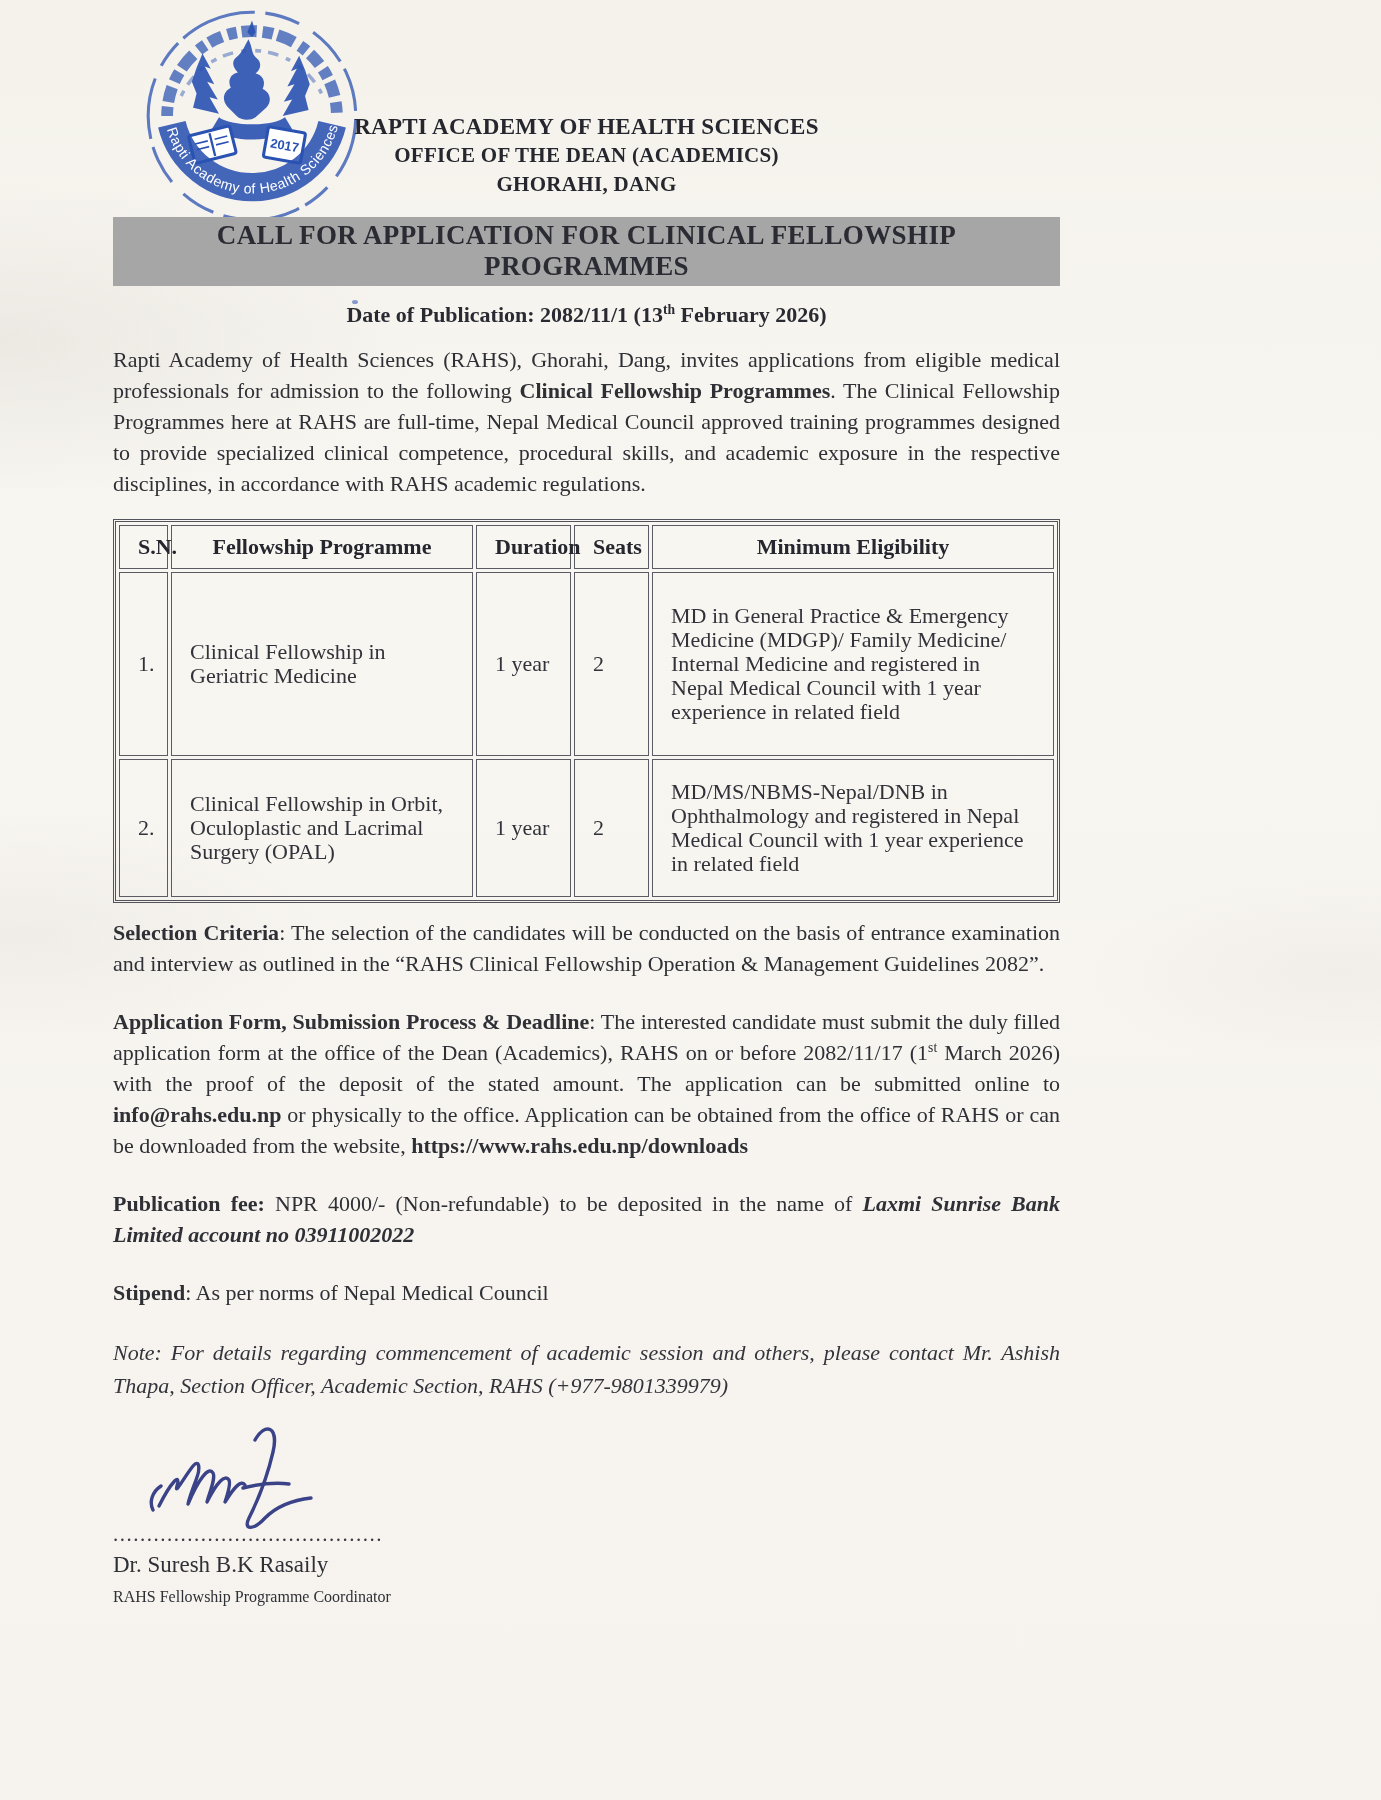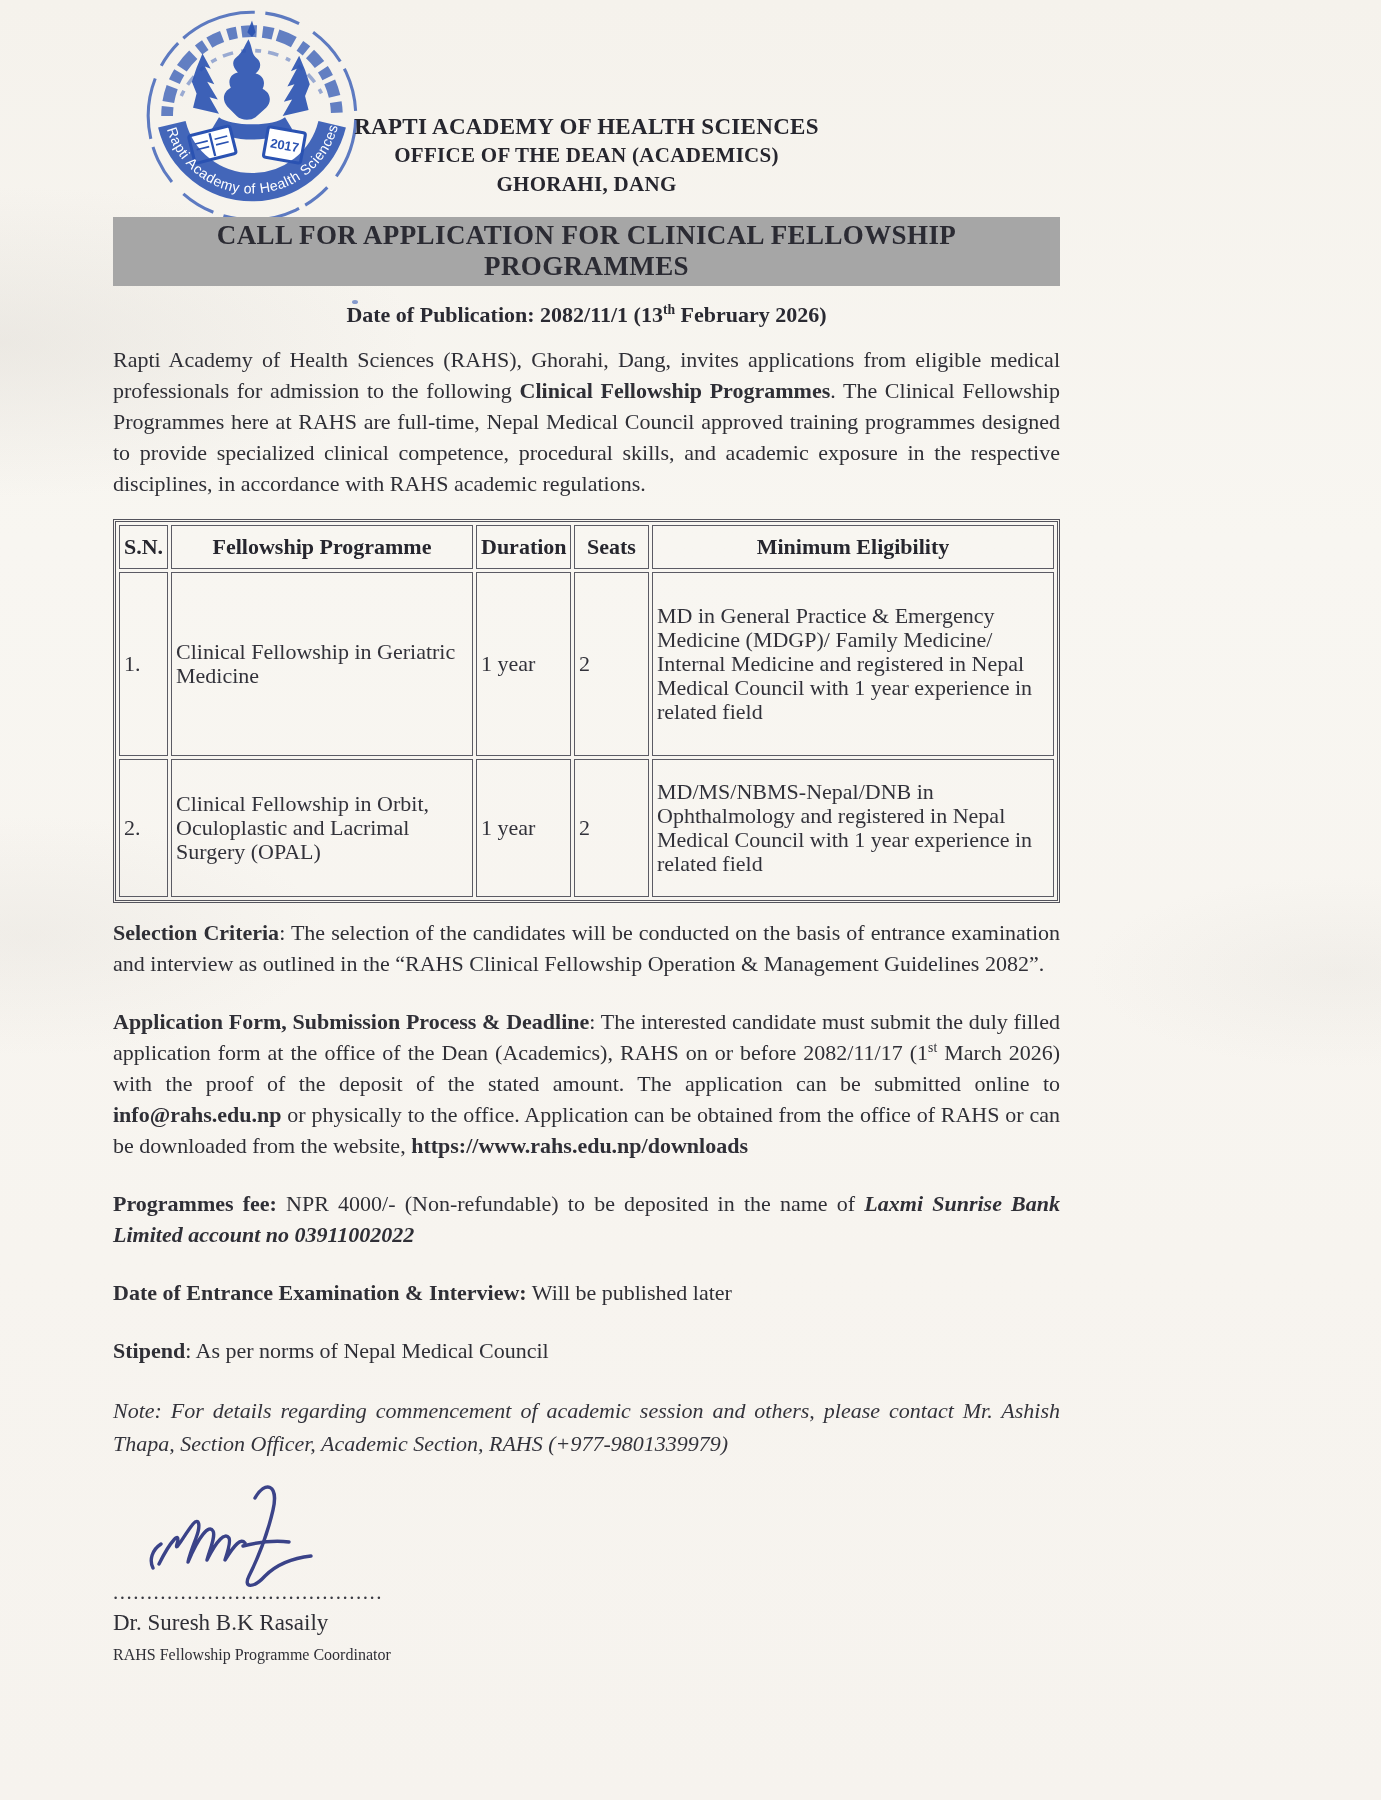--- a/index.html
+++ b/index.html
@@ -36,21 +36,21 @@
   .block{margin:27px 0 0;font-size:22px;line-height:31px;text-align:justify;}
   .note-block{margin:28px 0 0;font-size:22px;line-height:33px;text-align:justify;color:#33333b;}
   
   .fellow-table{
     margin-top:20px;width:100%;
     border-collapse:separate;border-spacing:3px;
     border:3px double #53535c;
     table-layout:fixed;
     font-size:22px;color:#32323a;
   }
-  .fellow-table th,.fellow-table td{border:1px solid #5b5b64;padding:2px 4px;}
+  .fellow-table th,.fellow-table td{border:1px solid #5b5b64;padding:2px 18px;}
   .fellow-table th{font-weight:bold;text-align:center;font-size:22px;color:#26262e;height:38px;}
   .fellow-table td{vertical-align:middle;line-height:24px;}
   .c-sn{text-align:left;padding-left:4px;}
   .c-dur,.c-seats{text-align:left;}
   .c-elig{text-align:left;vertical-align:middle;}
   tr.r1 td{height:178px;}
   tr.r2 td{height:132px;}
   
   .stamp{position:absolute;left:128px;top:4px;width:248px;height:224px;}
   .speck{position:absolute;background:rgba(42,82,178,.55);border-radius:50%;}
@@ -160,23 +160,22 @@
           <td class="c-seats">2</td>
           <td class="c-elig">MD/MS/NBMS-Nepal/DNB in Ophthalmology and registered in Nepal Medical Council with 1 year experience in related field</td>
         </tr>
       </tbody>
     </table>
 
     <p class="block" style="margin-top:14px"><span style="font-weight: bold;">Selection Criteria</span><span>: The selection of the candidates will be conducted on the basis of entrance examination and interview as outlined in the “RAHS Clinical Fellowship Operation &amp; Management Guidelines 2082”.</span></p>
 
     <p class="block"><span style="font-weight: bold;">Application Form, Submission Process &amp; Deadline</span><span>: The interested candidate must submit the duly filled application form at the office of the Dean (Academics), RAHS on or before 2082/11/17 (1</span><sup>st</sup><span> March 2026) with the proof of the deposit of the stated amount. The application can be submitted online to </span><span style="font-weight: bold;">info@rahs.edu.np</span><span> or physically to the office. Application can be obtained from the office of RAHS or can be downloaded from the website, </span><span style="font-weight: bold;">https://www.rahs.edu.np/downloads</span></p>
 
-    <p class="block"><span style="font-weight: bold;">Programmes fee:</span><span> NPR 4000/- (Non-refundable) to be deposited in the name of </span><span style="font-weight: bold; font-style: italic;">Laxmi Sunrise Bank Limited account no 03911002022</span></p>
+    <p class="block"><span style="font-weight: bold;">Publication fee:</span><span> NPR 4000/- (Non-refundable) to be deposited in the name of </span><span style="font-weight: bold; font-style: italic;">Laxmi Sunrise Bank Limited account no 03911002022</span></p>
 
-    <p class="block"><span style="font-weight: bold;">Date of Entrance Examination &amp; Interview:</span><span> Will be published later</span></p>
 
     <p class="block"><span style="font-weight: bold;">Stipend</span><span>: As per norms of Nepal Medical Council</span></p>
 
     <p class="note-block"><span style="font-style: italic;">Note: For details regarding commencement of academic session and others, please contact Mr. Ashish Thapa, Section Officer, Academic Section, RAHS (+977-9801339979)</span></p>
 
     <div class="sign-block">
       <svg class="signature-svg" viewBox="0 0 220 120">
         <g fill="none" stroke="#2b3480" stroke-width="3.4" stroke-linecap="round" stroke-linejoin="round" opacity=".92">
           <path d="M14,92 C10,84 13,74 22,68"></path>
           <path d="M20,88 C32,64 42,54 38,68 C35,78 46,58 54,48 C60,41 62,49 57,62 C52,75 50,81 49,86 C60,60 70,48 74,55 C77,60 70,76 68,84 C78,64 86,56 90,62 C92,66 88,78 86,84 C96,68 102,62 106,67"></path>

